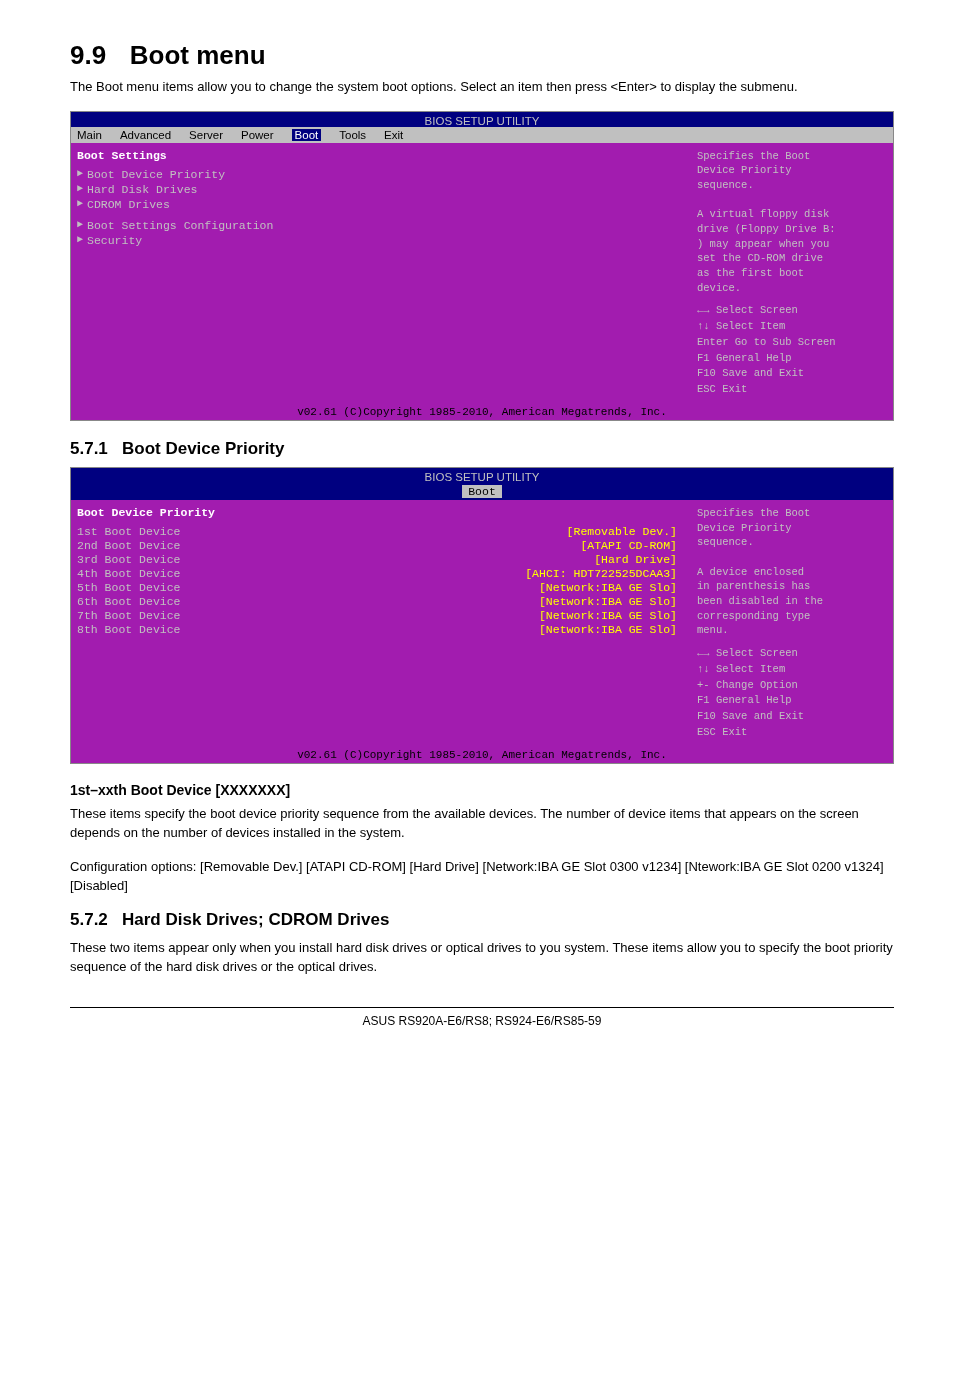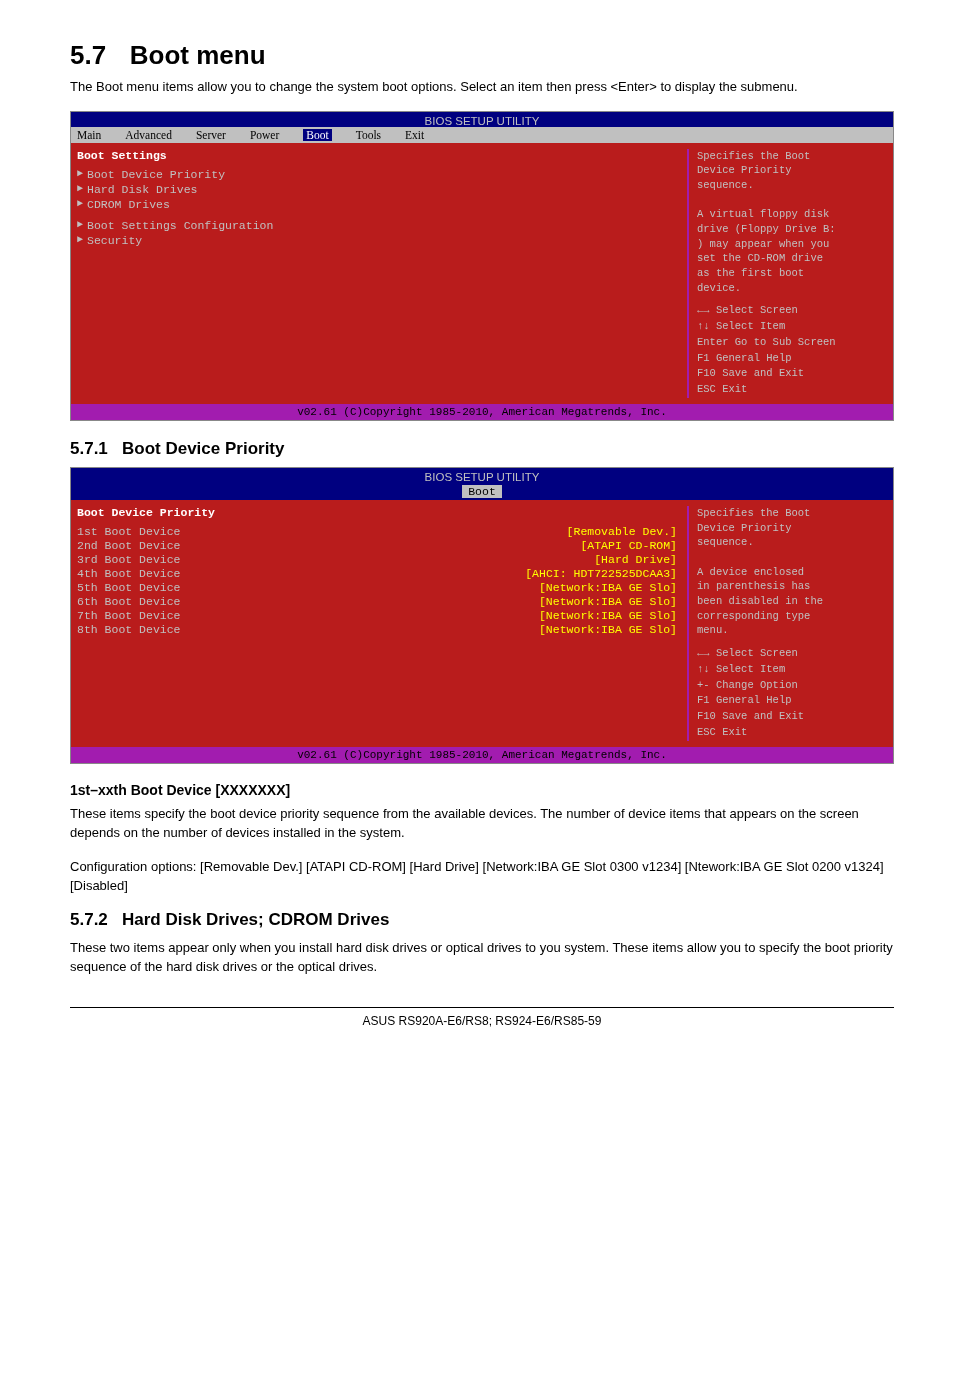--- a/index.html
+++ b/index.html
@@ -52,22 +52,22 @@
       padding: 3px 0 0 0;
       font-family: Liberation Sans, sans-serif;
       font-size: 11.5px;
     }
 
     .bios-menu-bar {
       display: flex;
       background: #c0c0c0;
       color: #000;
       padding: 2px 6px;
-      gap: 24px;
-      font-family: Liberation Serif, serif;
+      gap: 18px;
+      font-family: Liberation Sans, sans-serif;
       font-size: 11.5px;
     }
     .bios-menu-bar .menu-item {
       color: #000;
     }
     .bios-menu-bar .menu-item.active {
       background: #000080;
       color: #fff;
       padding: 0 3px;
     }
@@ -82,21 +82,21 @@
       font-size: 11.5px;
     }
     .bios-menu-bar-simple .menu-item.active {
       background: #c0c0c0;
       color: #000;
       padding: 0 6px;
     }
 
     .bios-body {
       display: flex;
-      background: #b91c1c;
+      background: #a21caf;
       color: #c0c0c0;
       padding: 6px;
       min-height: 160px;
     }
 
     .bios-left {
       flex: 1;
       padding-right: 10px;
     }
 
@@ -173,21 +173,21 @@
     }
     .spacer-sm { margin-bottom: 6px; }
   </style>
 </head>
 <body>
 
 
 
 
 
-<h1 class="section-title" style="display:inline; font-size:26px; font-weight:bold;">5.7</h1>
+<h1 class="section-title" style="display:inline; font-size:26px; font-weight:bold;">9.9</h1>
 <span style="font-size:26px; font-weight:bold; margin-left:20px;">Boot menu</span>
 
 <div class="spacer-sm"></div>
 <p class="section-desc">The Boot menu items allow you to change the system boot options. Select an item then press &lt;Enter&gt; to display the submenu.</p>
 
 
 <div class="bios-screen">
   <div class="bios-title-bar">BIOS SETUP UTILITY</div>
   <div class="bios-menu-bar">
     <span class="menu-item">Main</span>

